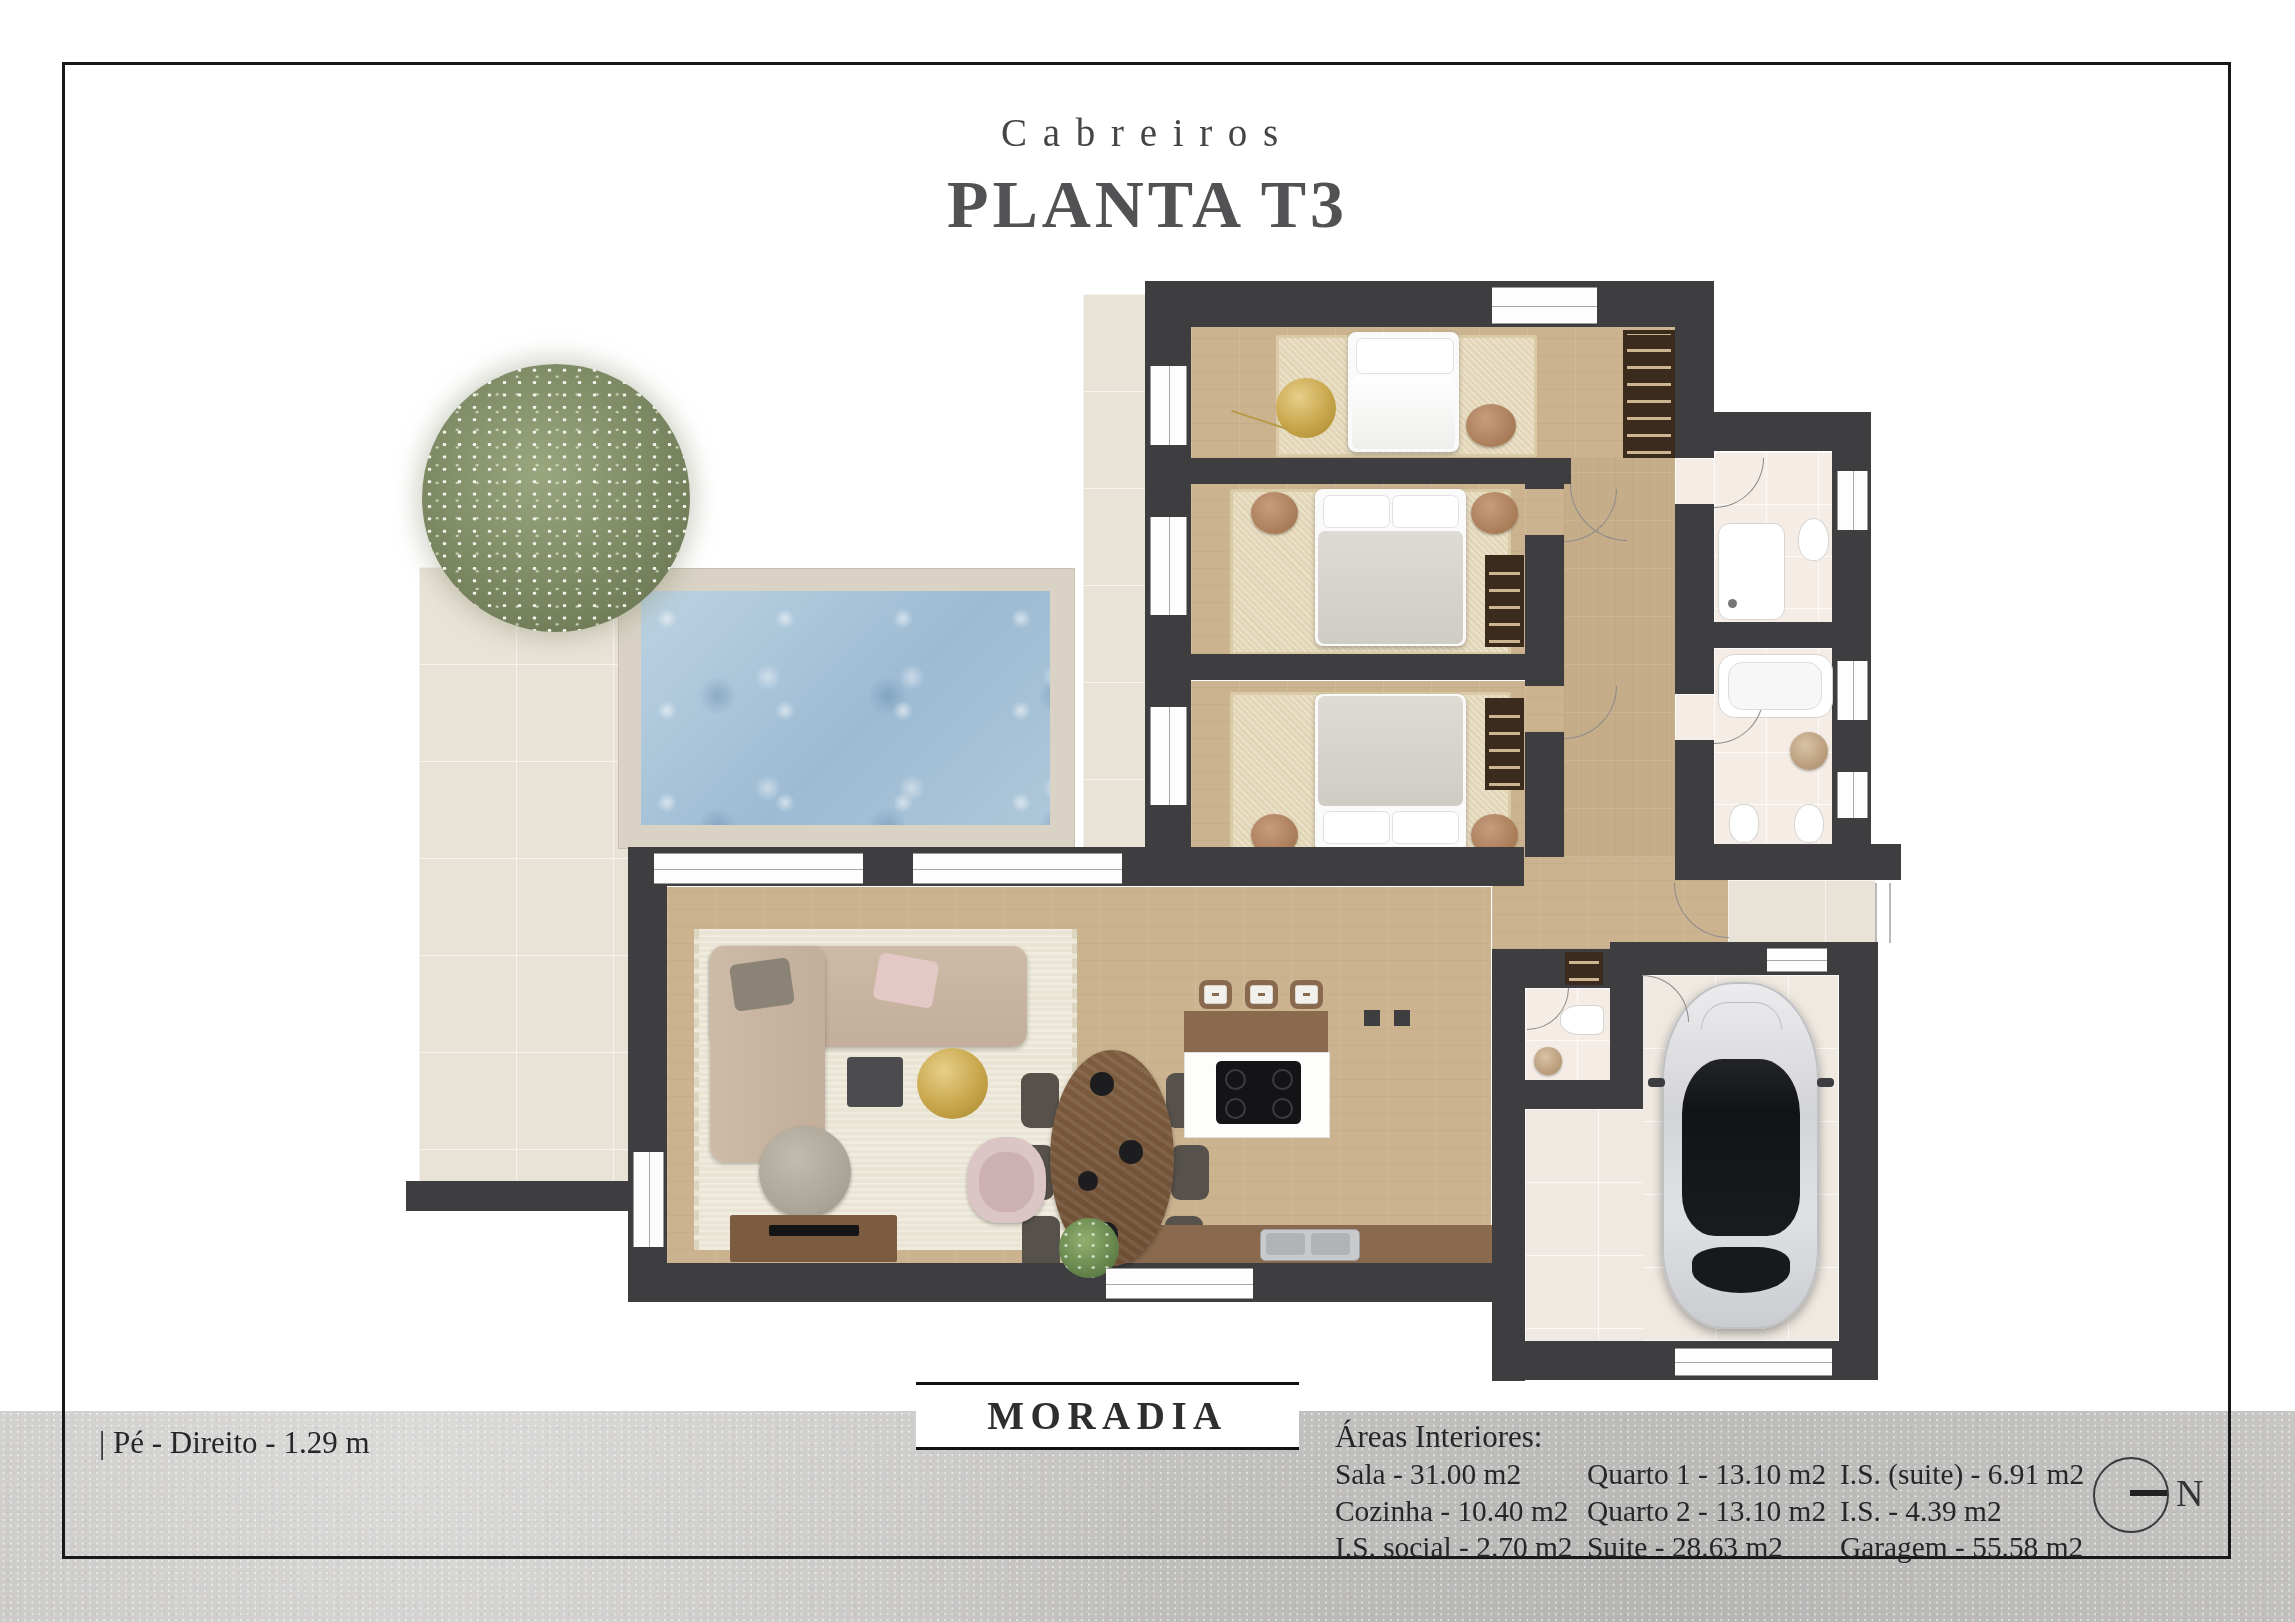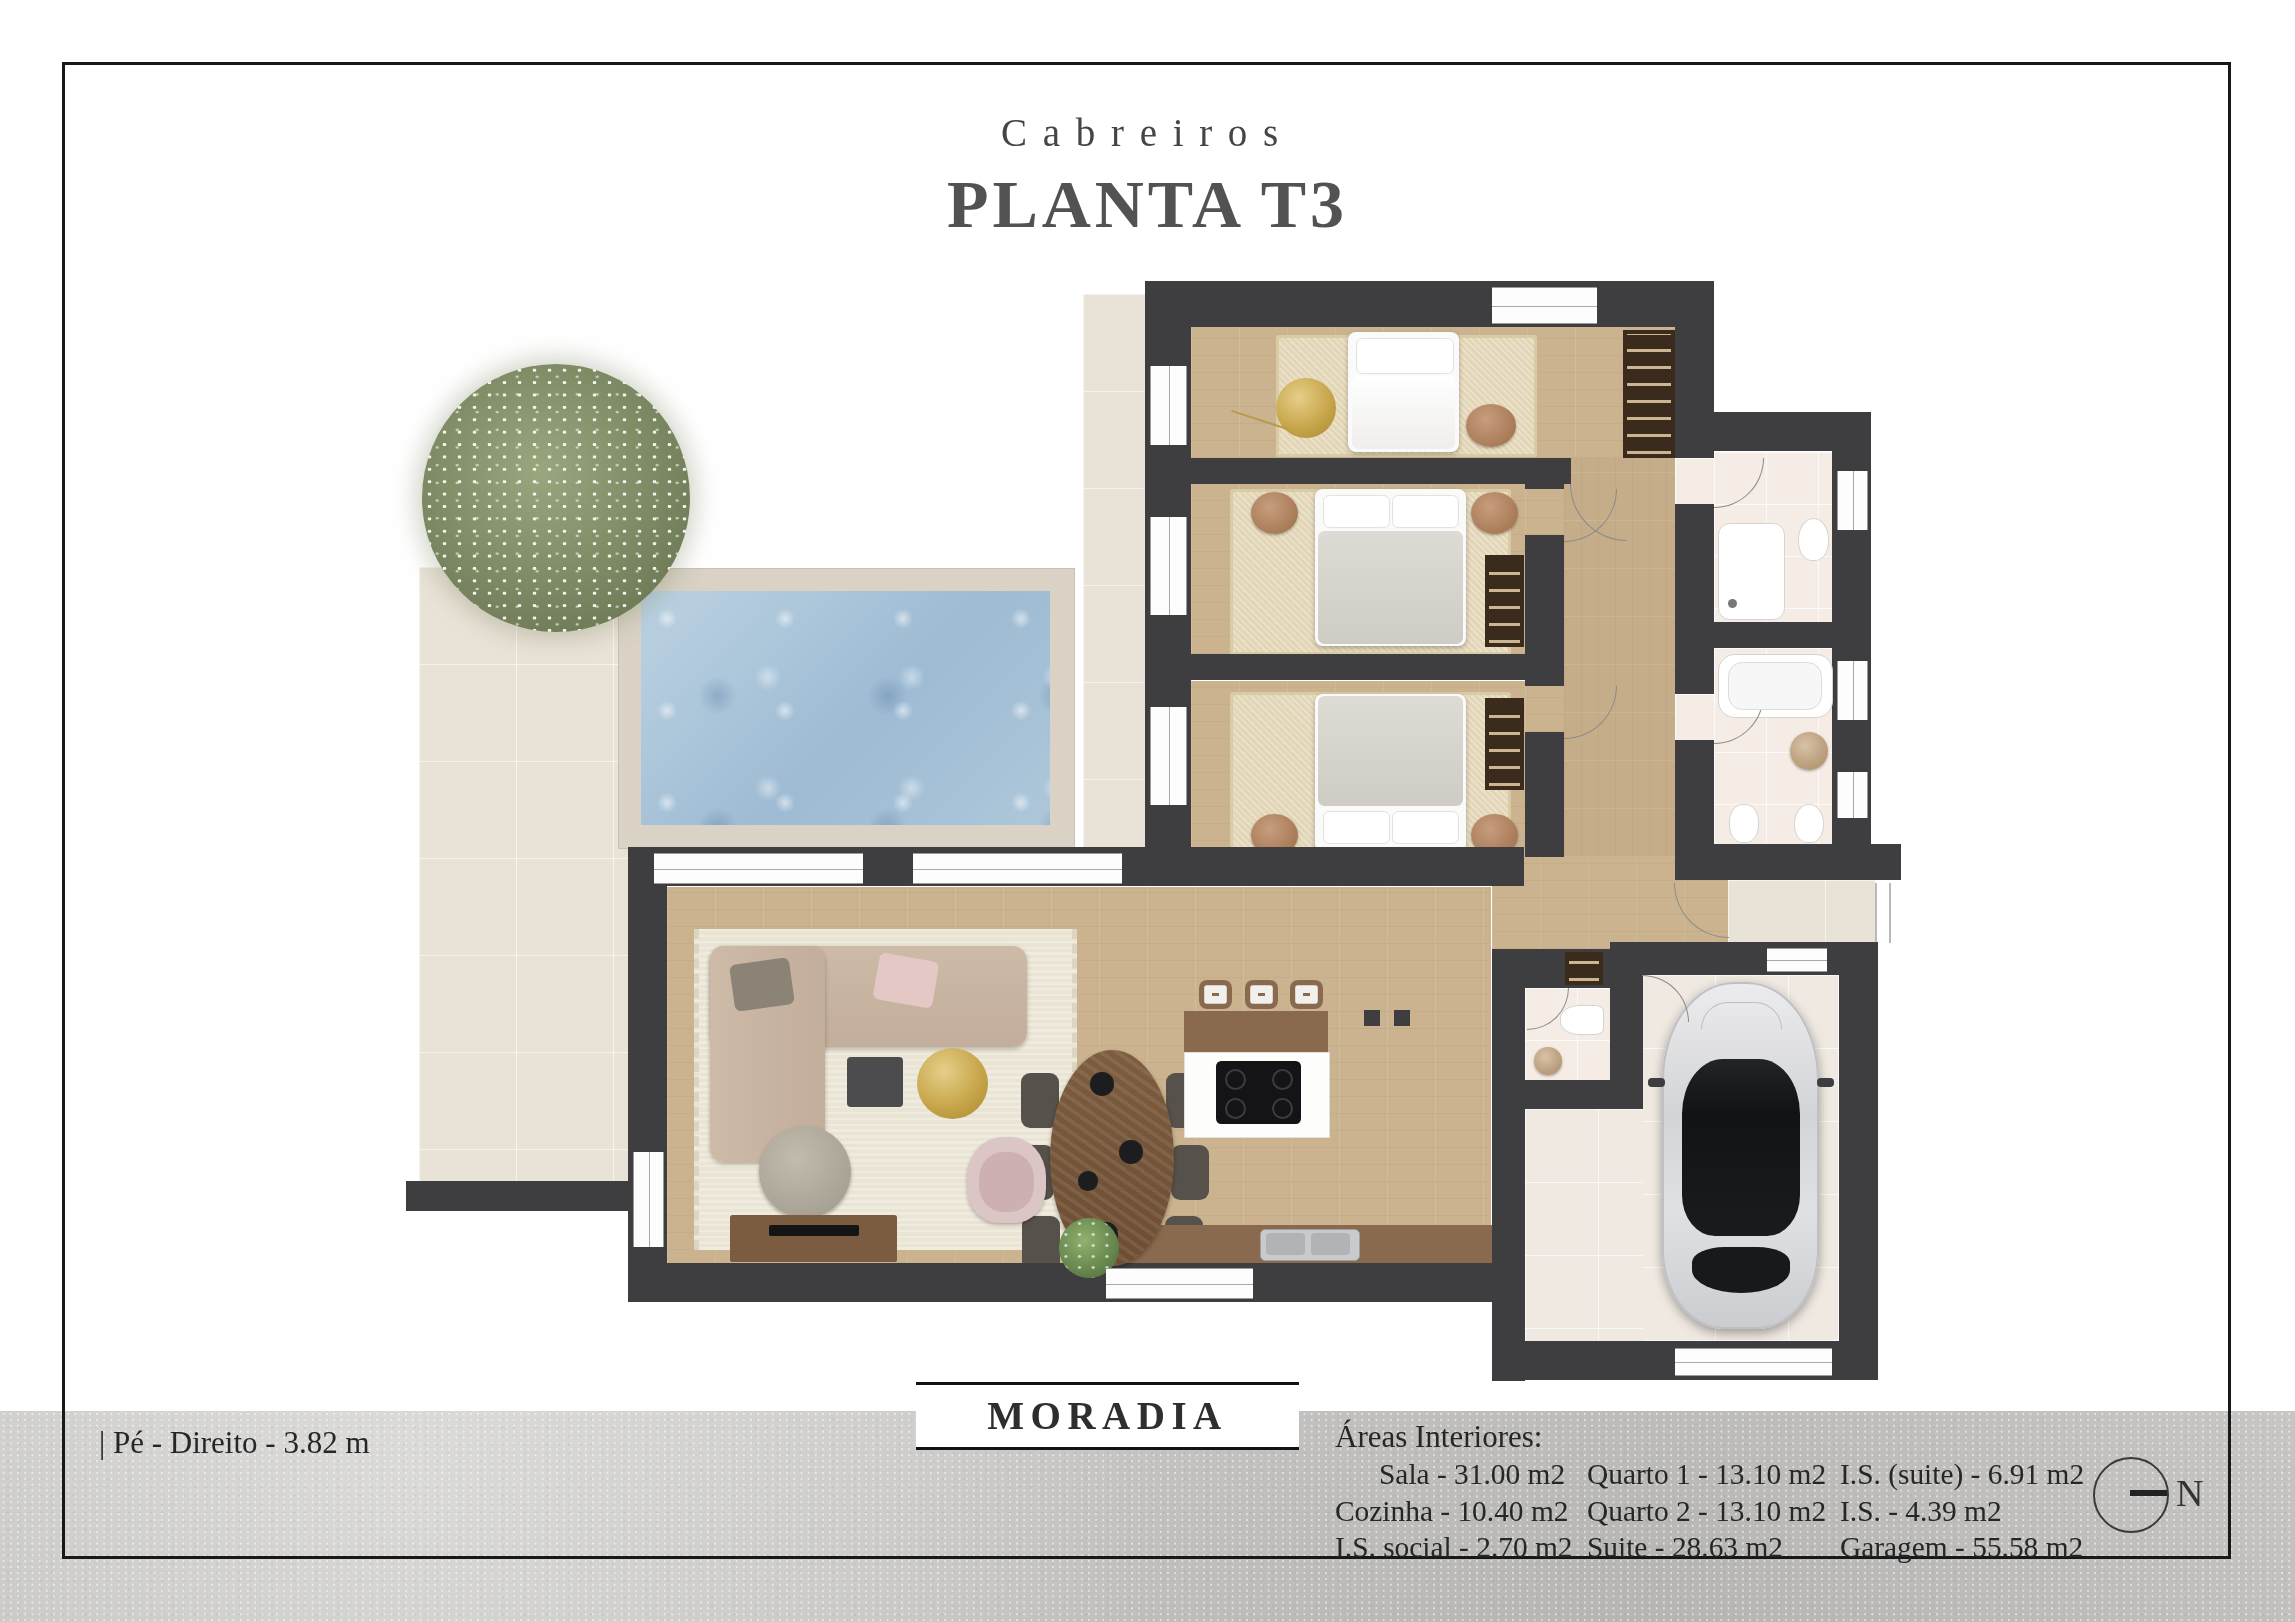--- a/index.html
+++ b/index.html
@@ -270,25 +270,25 @@
 </div>
 
 <div class="abs frame"></div>
 
 <div class="abs hdr-loc">Cabreiros</div>
 <div class="abs hdr-title">PLANTA T3</div>
 
 <div class="abs planta">MORADIA</div>
 
 <div class="abs info" style="left:99px;top:1420px;">
-  <div>| Pé - Direito - 3.82 m</div>
+  <div>| Pé - Direito - 1.29 m</div>
 </div>
 
 <div class="abs areas-h" style="left:1335px;top:1419px;">Áreas Interiores:</div>
-<div class="abs area-cell" style="left:1335px;top:1458px;margin-left:44px;">Sala - 31.00 m2</div>
+<div class="abs area-cell" style="left:1335px;top:1458px;">Sala - 31.00 m2</div>
 <div class="abs area-cell" style="left:1335px;top:1495px;">Cozinha - 10.40 m2</div>
 <div class="abs area-cell" style="left:1335px;top:1531px;">I.S. social - 2.70 m2</div>
 <div class="abs area-cell" style="left:1587px;top:1458px;">Quarto 1 - 13.10 m2</div>
 <div class="abs area-cell" style="left:1587px;top:1495px;">Quarto 2 - 13.10 m2</div>
 <div class="abs area-cell" style="left:1587px;top:1531px;">Suite - 28.63 m2</div>
 <div class="abs area-cell" style="left:1840px;top:1458px;">I.S. (suite) - 6.91 m2</div>
 <div class="abs area-cell" style="left:1840px;top:1495px;">I.S. - 4.39 m2</div>
 <div class="abs area-cell" style="left:1840px;top:1531px;">Garagem - 55.58 m2</div>
 
 <div class="abs compass-circle"></div>

